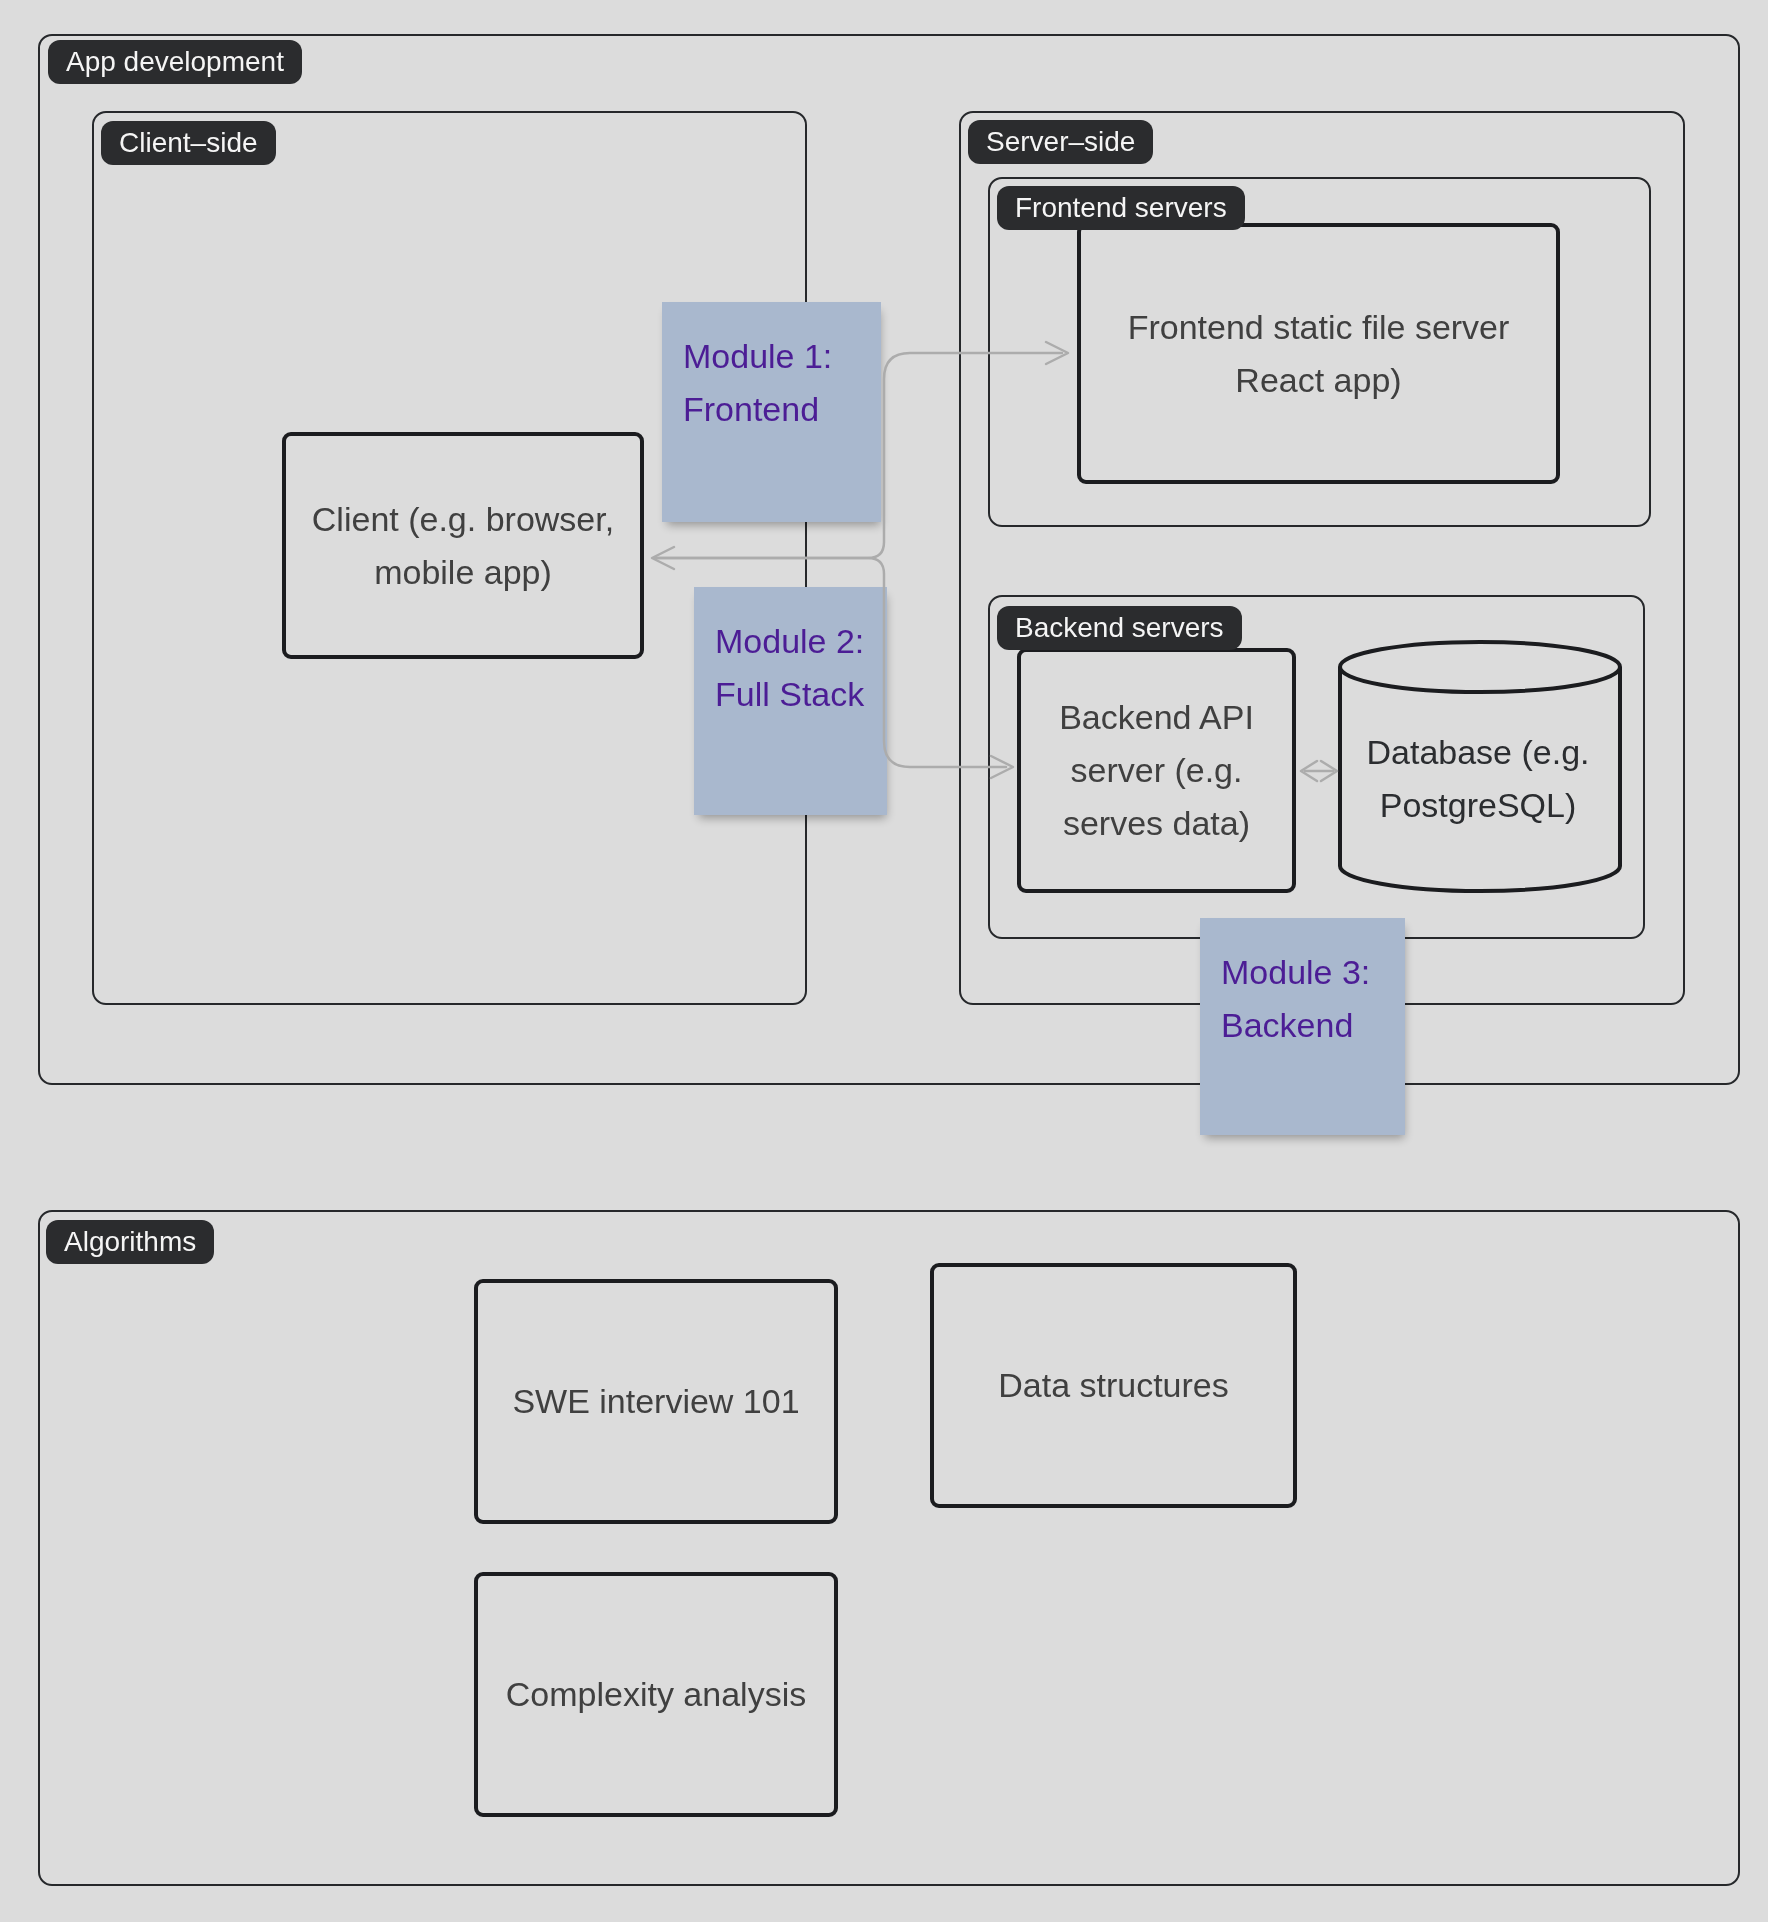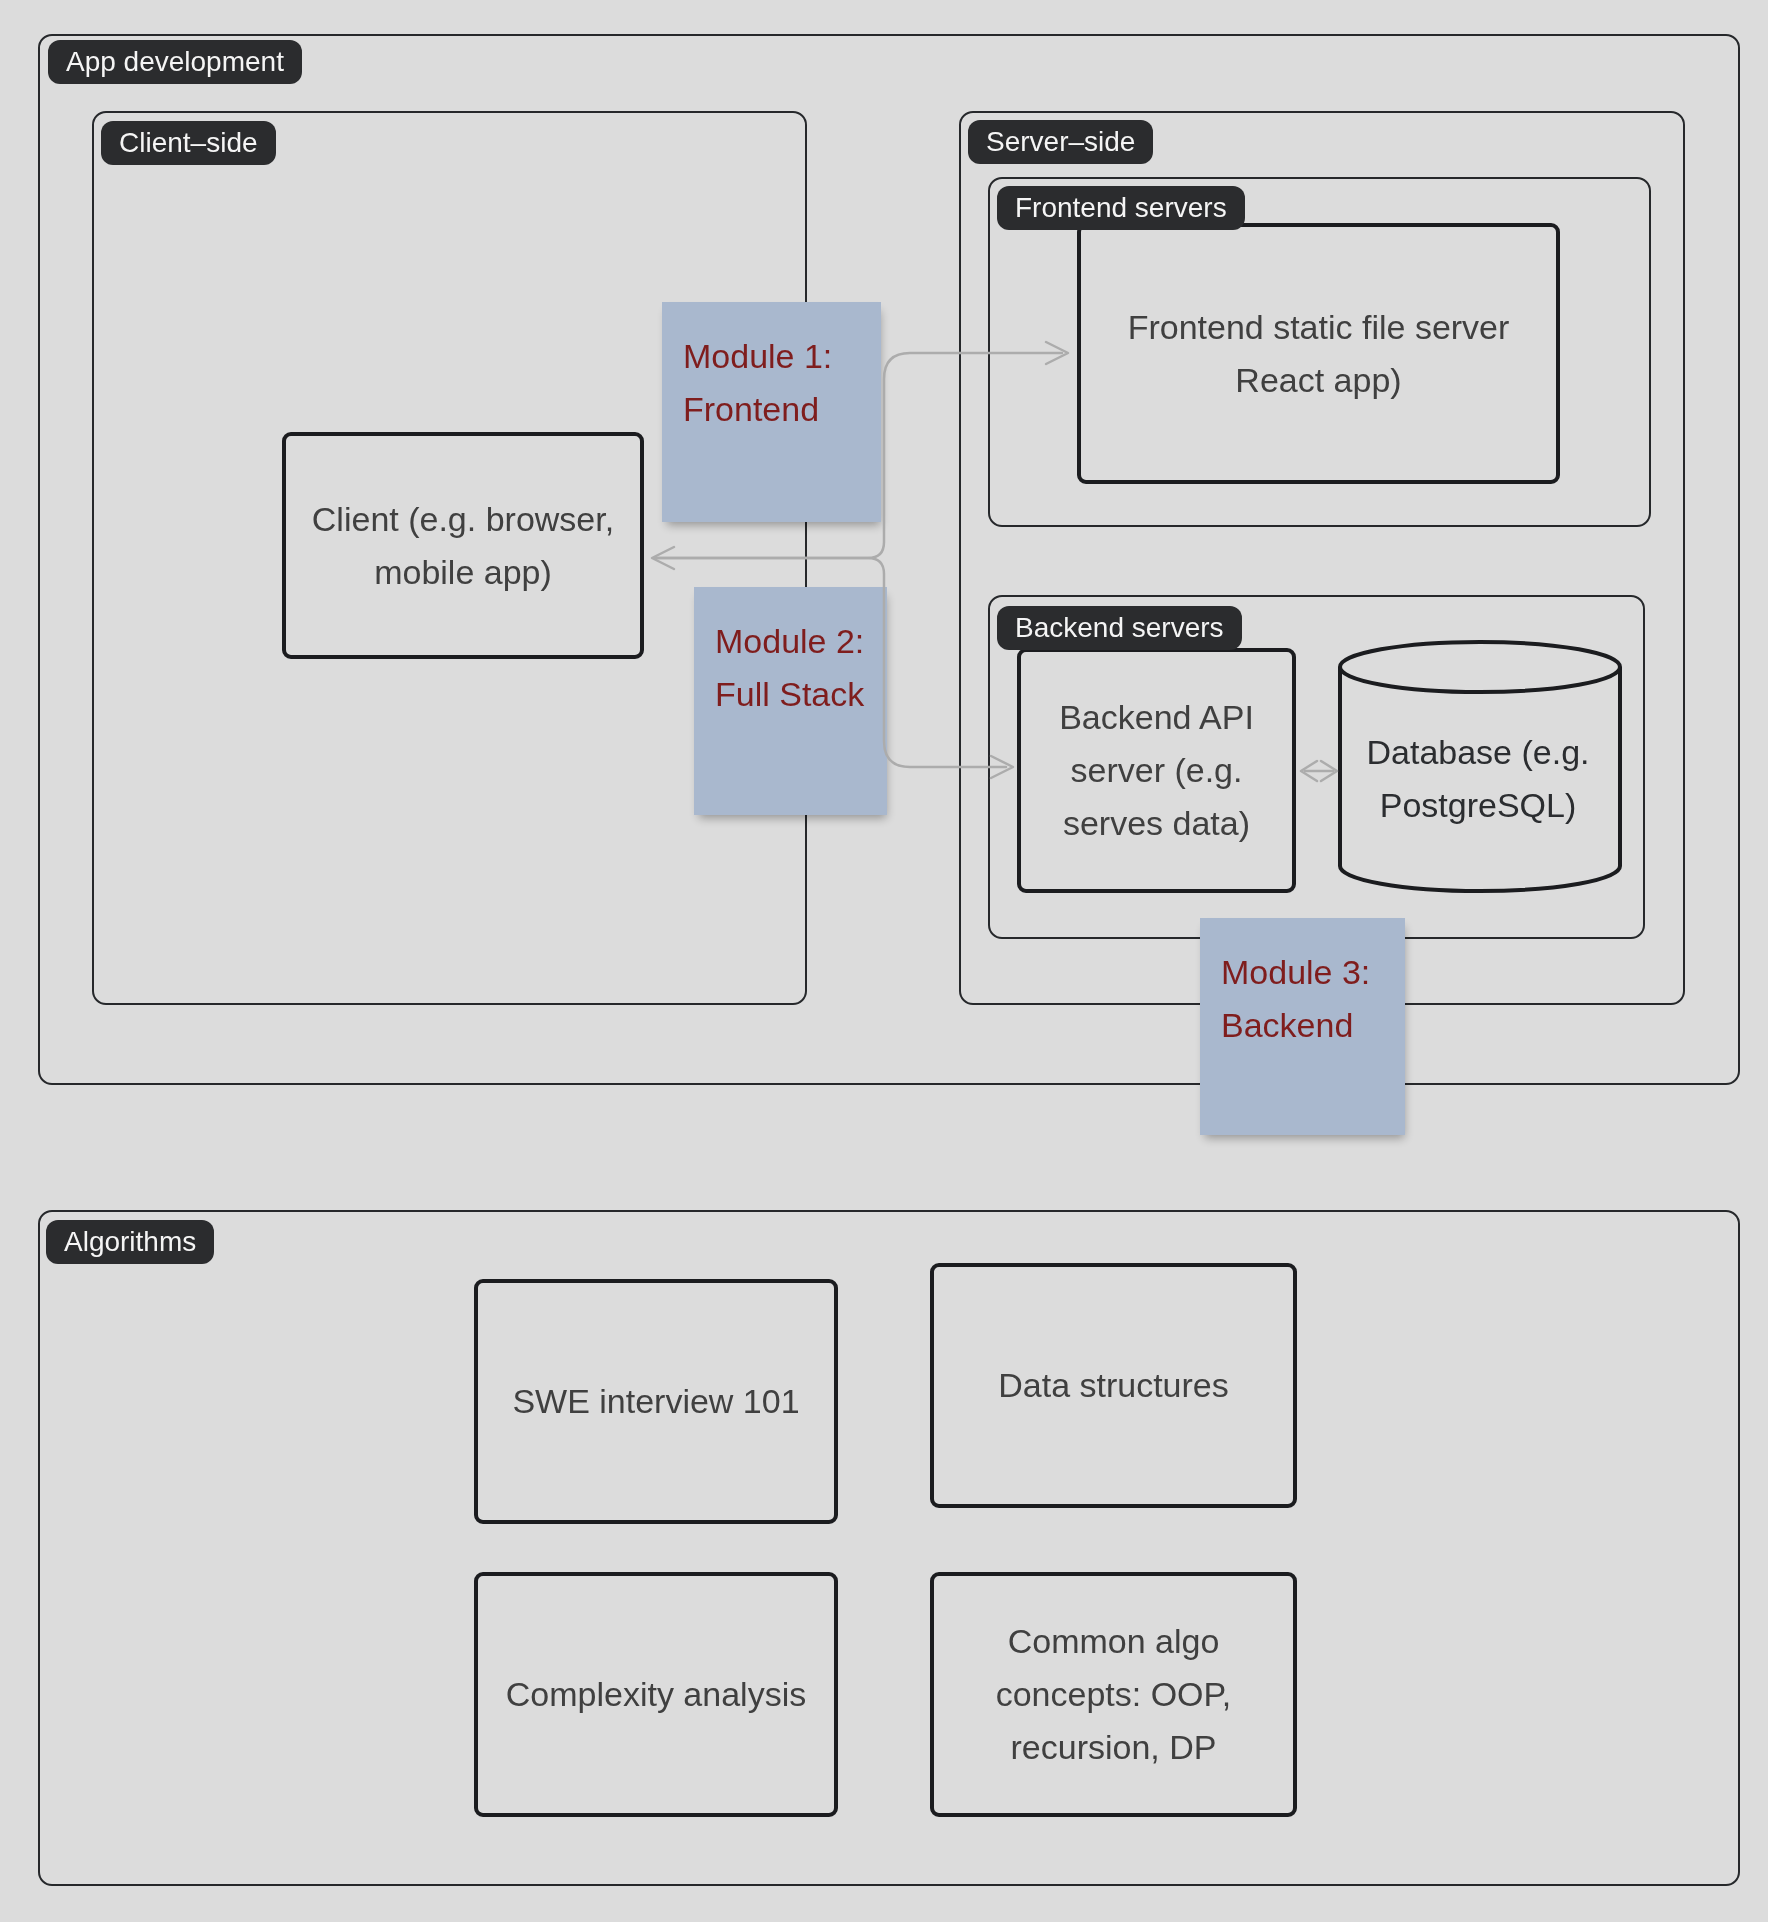--- a/index.html
+++ b/index.html
@@ -37,21 +37,21 @@
     color:#f5f5f5;
     font-size:28px;line-height:44px;height:44px;
     padding:0 18px;
     border-radius:12px;
     white-space:nowrap;
     z-index:4;
   }
   .sticky{
     position:absolute;
     background:#a9b8ce;
-    color:#7f1d1d;
+    color:#4c1d95;
     font-size:34px;line-height:53px;
     padding:28px 0 0 21px;
     box-sizing:border-box;
     box-shadow:2px 6px 9px -3px rgba(0,0,0,0.33);
     z-index:5;
   }
   .cyl-text{
     position:absolute;
     display:flex;flex-direction:column;
     align-items:center;justify-content:center;
@@ -102,25 +102,20 @@
   </div>
 
   <div class="node-box" style="left:930px;top:1263px;width:367px;height:245px;">
     <div class="line">Data structures</div>
   </div>
 
   <div class="node-box" style="left:474px;top:1572px;width:364px;height:245px;">
     <div class="line">Complexity analysis</div>
   </div>
 
-  <div class="node-box" style="left:930px;top:1572px;width:367px;height:245px;">
-    <div class="line">Common algo</div>
-    <div class="line">concepts: OOP,</div>
-    <div class="line">recursion, DP</div>
-  </div>
 
   <svg class="shape" style="left:1334px;top:639px;" width="292" height="260" viewBox="0 0 292 260">
     <path d="M 6 28 V 227 A 140 25 0 0 0 286 227 V 28" fill="#dcdcdc" stroke="#1b1c1f" stroke-width="4"></path>
     <ellipse cx="146" cy="28" rx="140" ry="25" fill="#dcdcdc" stroke="#1b1c1f" stroke-width="4"></ellipse>
   </svg>
   <div class="cyl-text" style="left:1358px;top:694px;width:240px;height:170px;">
     <div class="line">Database (e.g.</div>
     <div class="line">PostgreSQL)</div>
   </div>
 

